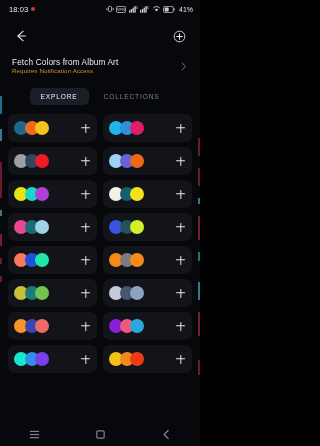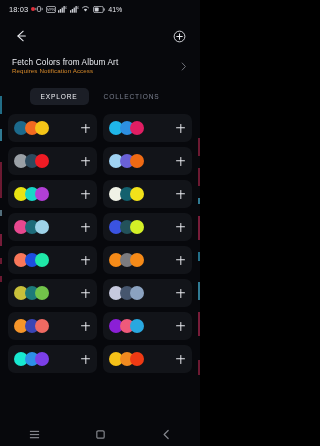--- a/index.html
+++ b/index.html
@@ -14,20 +14,21 @@
     width:200px; height:446px;
     background:#07080c;
     overflow:hidden;
   }
 
   
   .statusbar {
     height:18px;
     display:flex;
     align-items:center;
+    justify-content:space-between;
     padding:0 7px 0 9px;
     background:#07080c;
   }
   .sb-left { display:flex; align-items:center; gap:3px; }
   .sb-time {
     color:#e8e9ee;
     font-size:7.5px;
     letter-spacing:0.1px;
     font-family:"Liberation Sans", sans-serif;
   }

